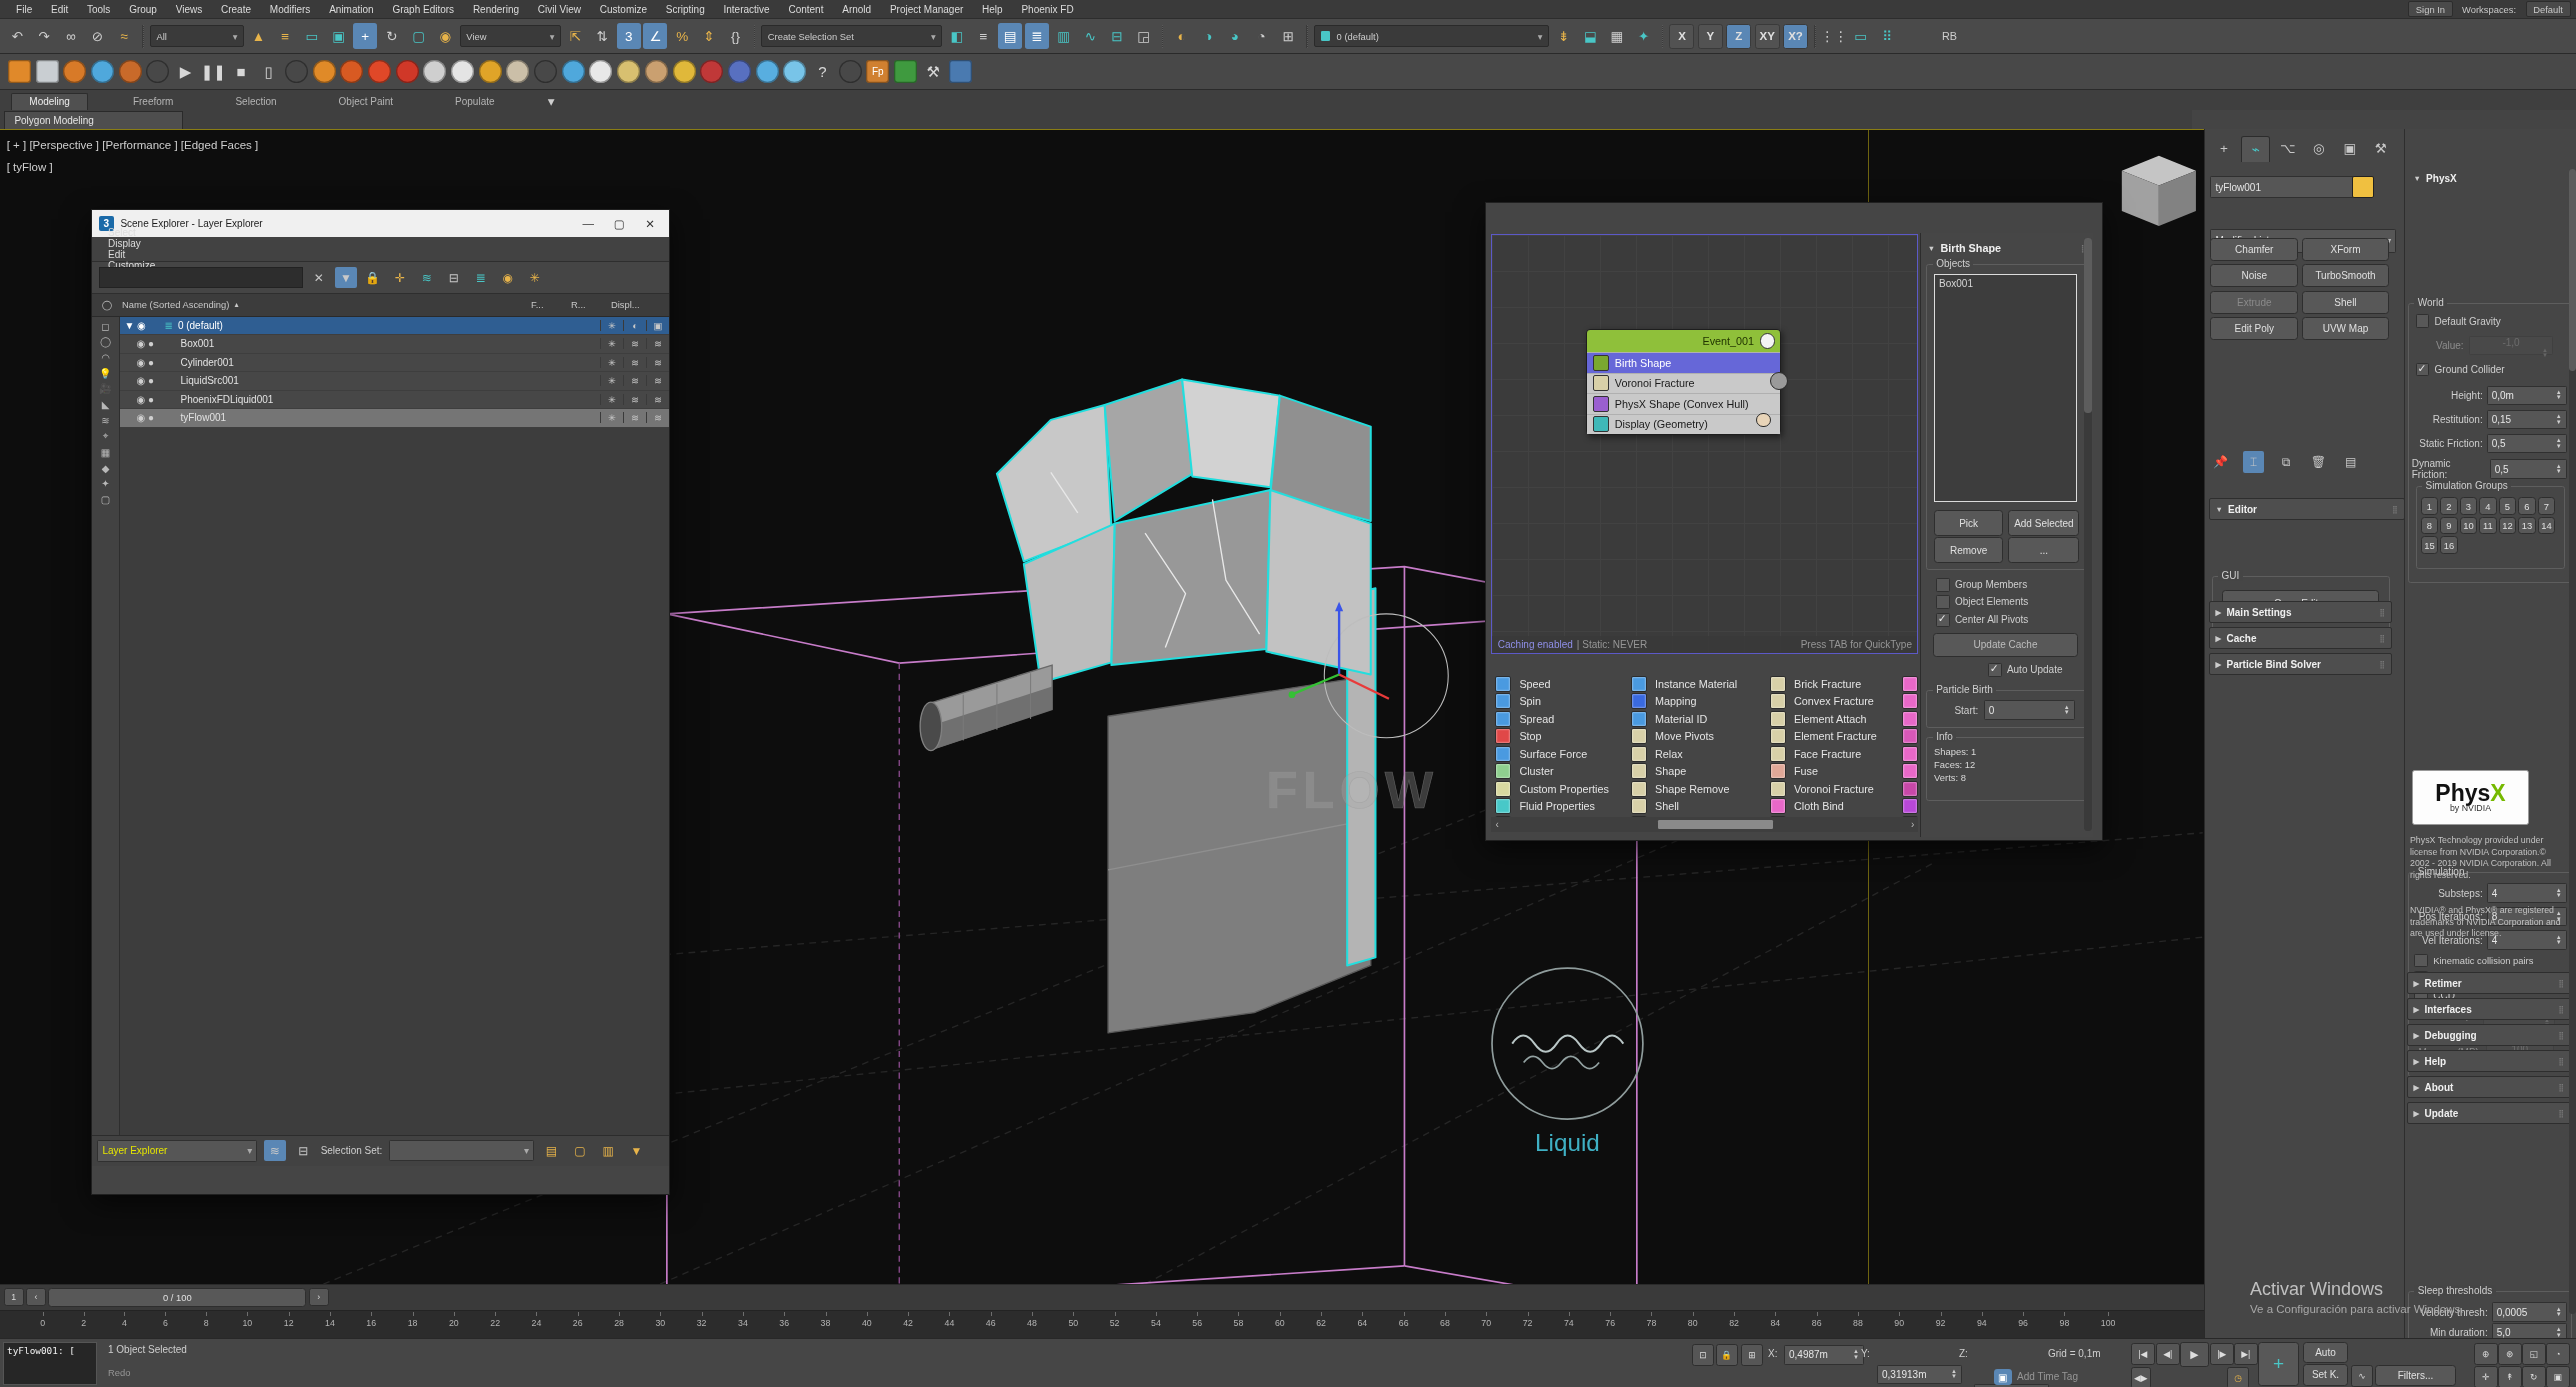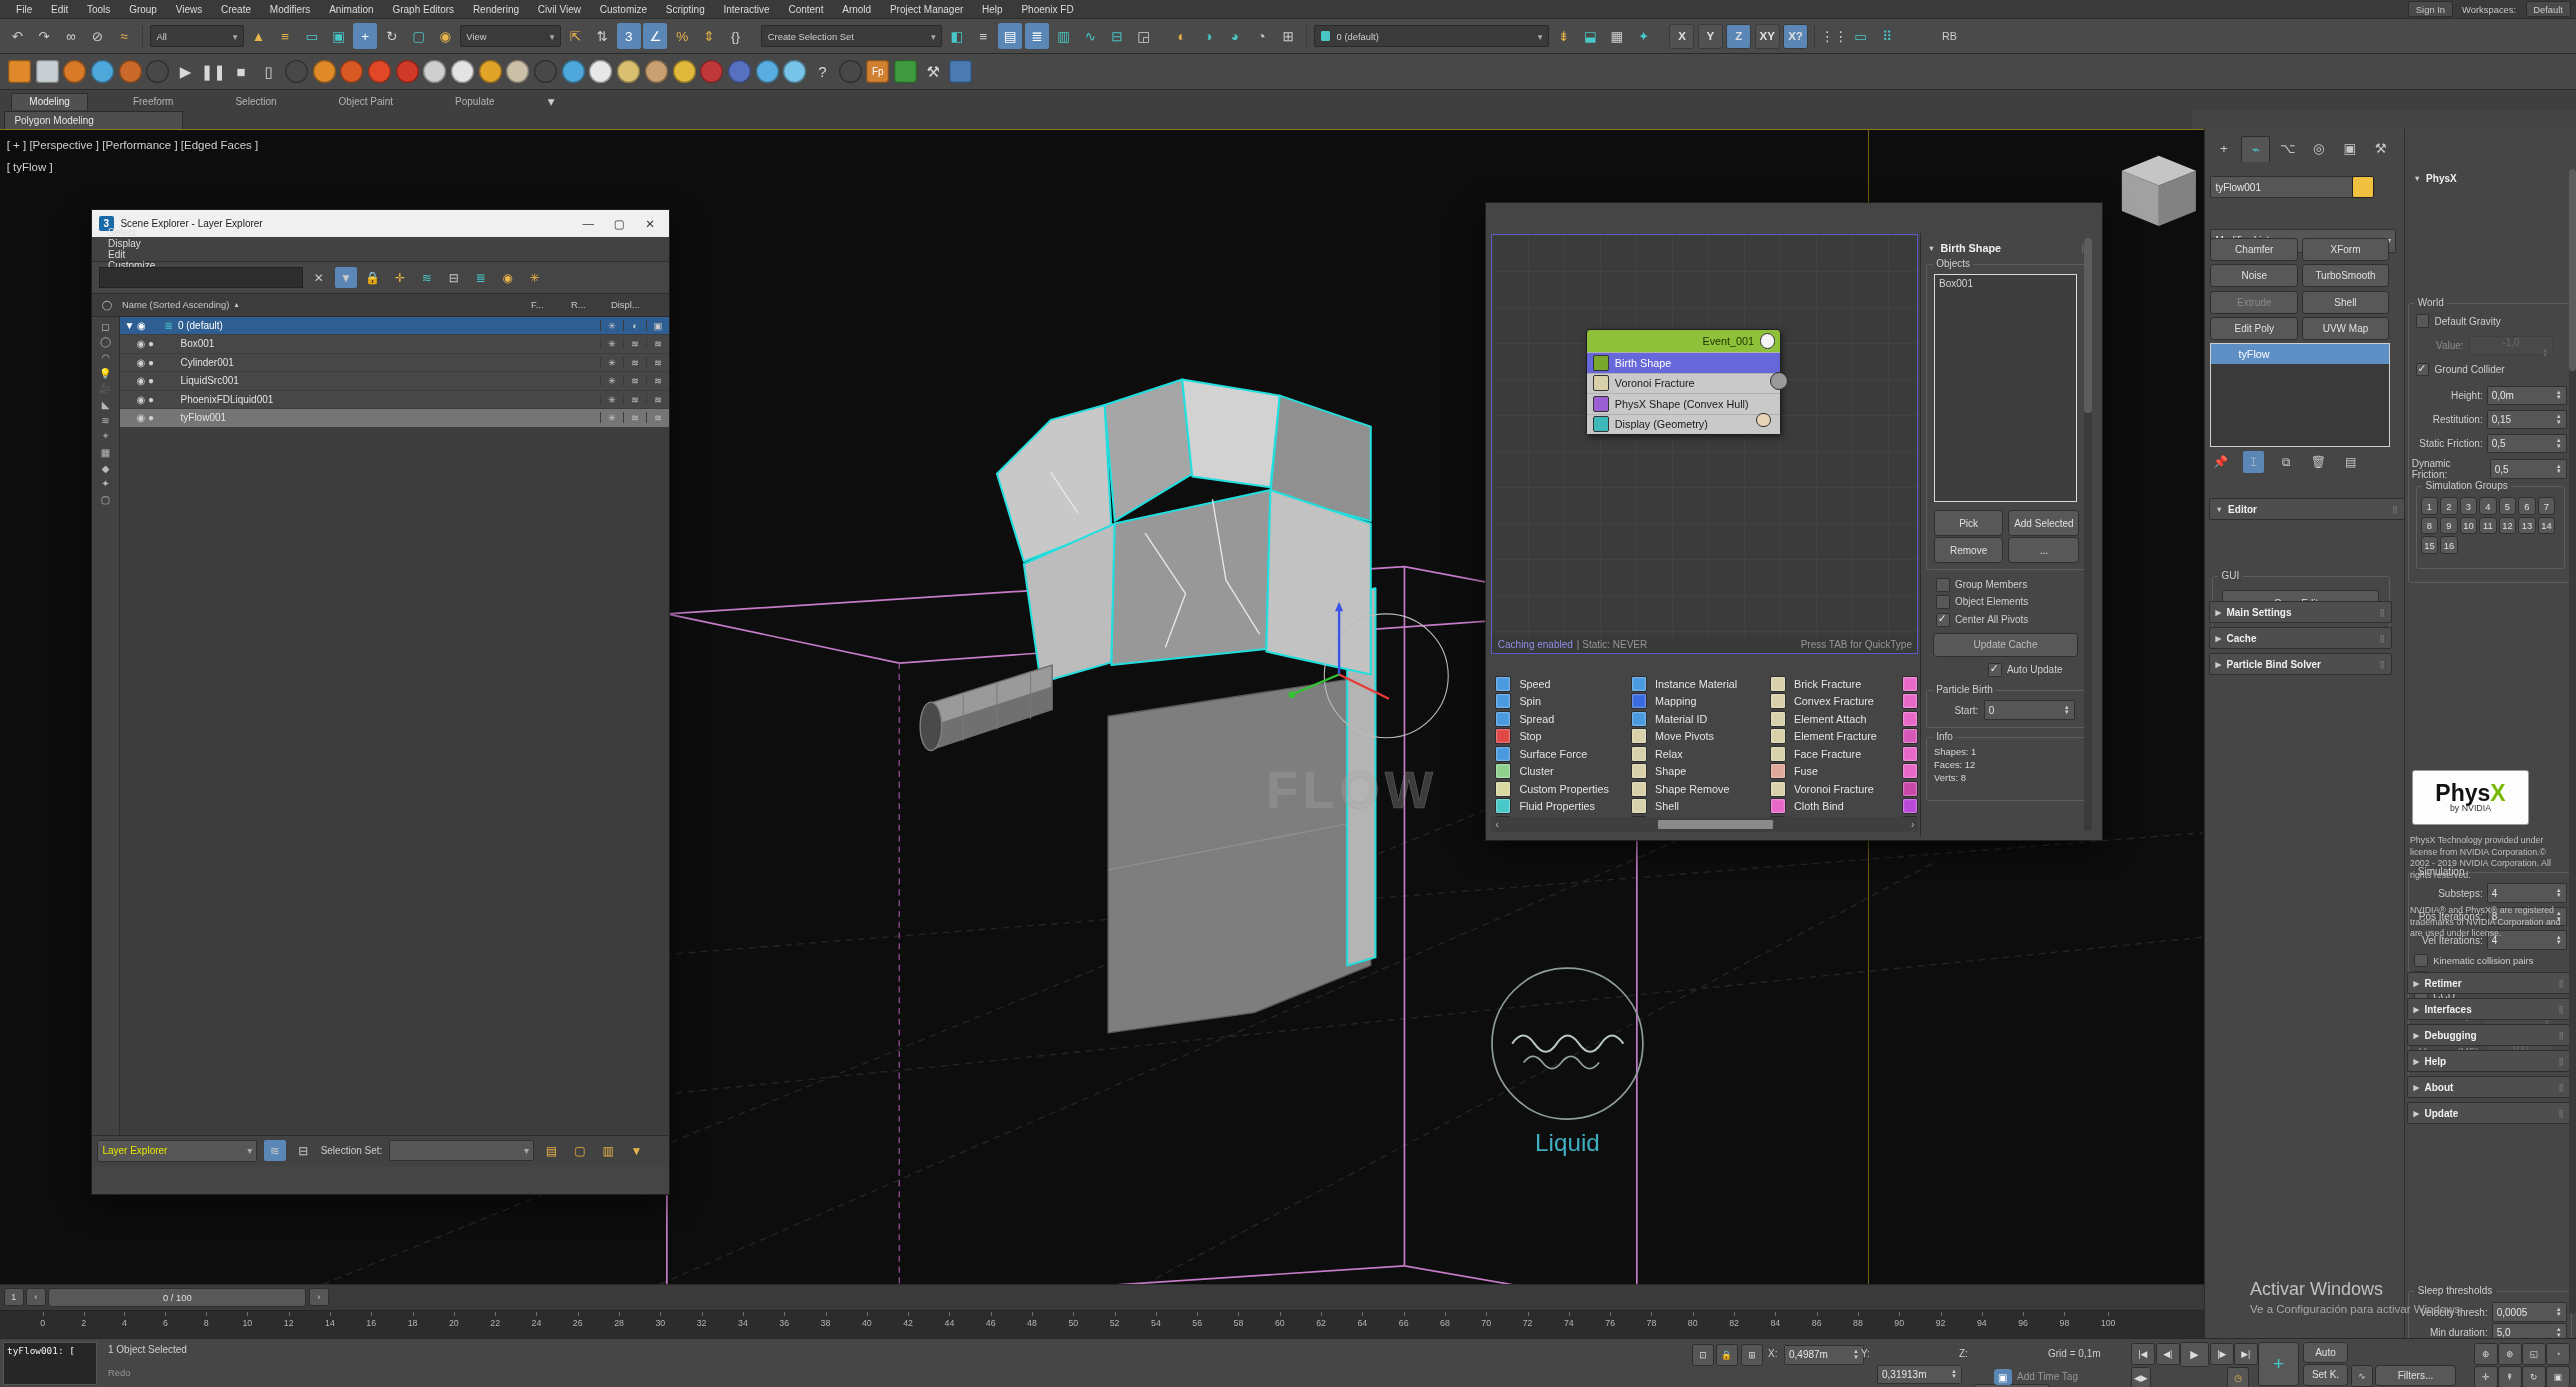--- a/index.html
+++ b/index.html
@@ -400,26 +400,20 @@
 
     <div class="btn" style="height:21px;">Chamfer</div>
         <div class="btn" style="height:21px;text-align:right;">XForm</div>
         <div class="btn" style="height:21px;">Noise</div>
         <div class="btn" style="height:21px;">TurboSmooth</div>
         <div class="btn dis" style="height:21px;">Extrude</div>
         <div class="btn" style="height:21px;">Shell</div>
         <div class="btn" style="height:21px;">Edit Poly</div>
         <div class="btn" style="height:21px;">UVW Map</div>
       </div>
-    <div class="abs" style="left:5.4px;top:214px;width:178px;height:102px;background:#3a3a3a;border:0.7px solid #cfcfcf;">
-      <div>
-
-      <div style="height:20px;background:#5e8fc4;color:#fff;display:flex;align-items:center;padding-left:27px;font-size:10.8px;">tyFlow</div>
-        </div>
-    </div>
     <div class="abs" style="left:5.4px;top:322px;display:flex;gap:10.8px;align-items:center;">
       <span class="sicon">📌</span>
       <span class="sicon on">⌶</span>
       <span class="sicon">⧉</span>
       <span class="sicon">🗑</span>
       <span class="sicon">▤</span>
     </div>
     <div class="abs roll" style="left:4px;top:369px;width:183px;">
       <span class="arr">▼</span>
         <span>Editor</span>

